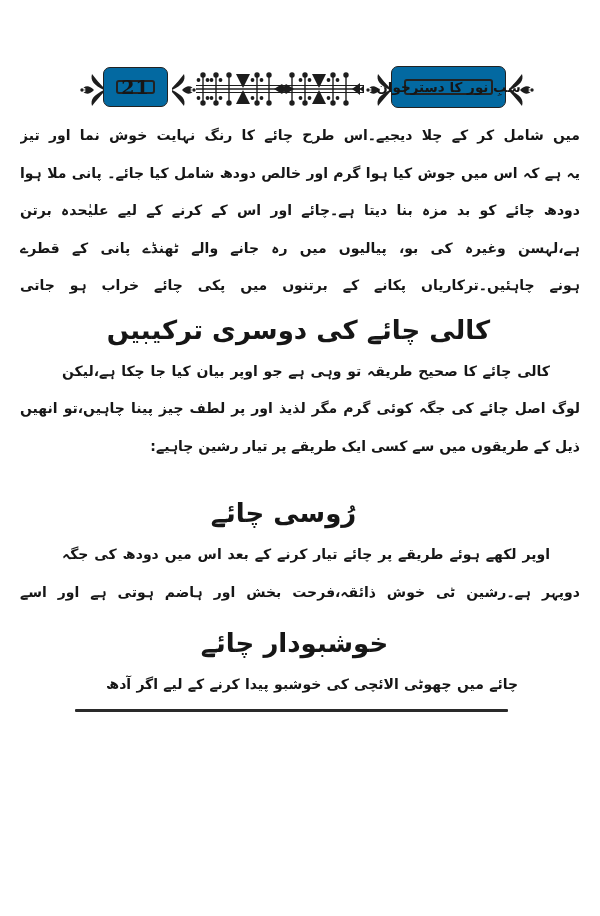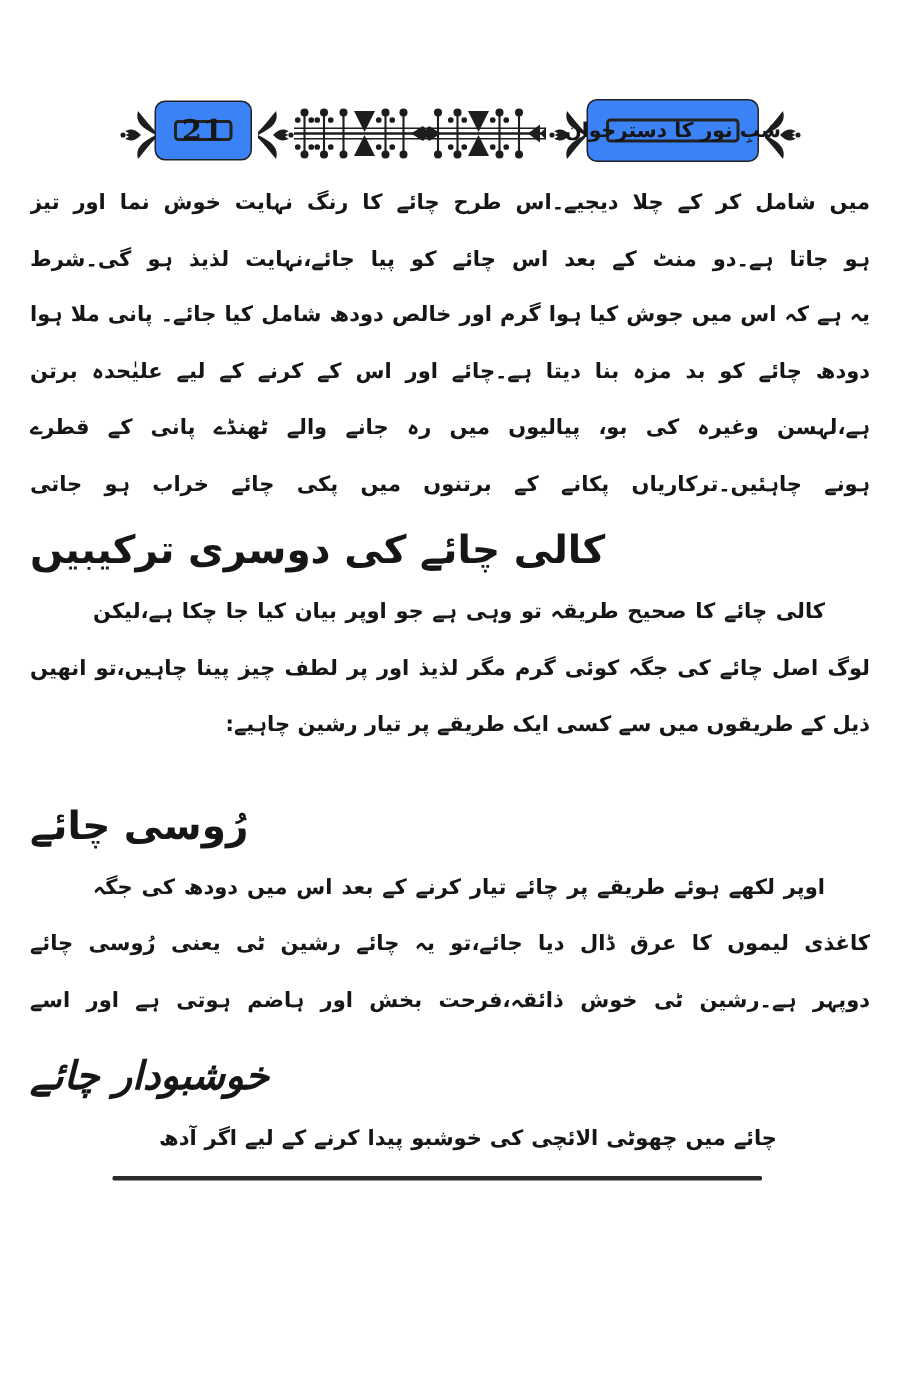--- a/index.html
+++ b/index.html
@@ -6,21 +6,21 @@
   body{
     width:600px;height:916px;position:relative;overflow:hidden;
     background:#ffffff;color:#161616;
     font-family:"DejaVu Sans","Liberation Sans",sans-serif;
   }
   
   .page-header{position:absolute;top:63px;left:0;right:0;height:52px;}
   .orn{position:absolute;}
   .badge{
     position:absolute;border:1.5px solid #222;border-radius:7px;padding:12px;
-    background:#3b82f6;box-sizing:border-box;
+    background:#0369a1;box-sizing:border-box;
   }
   .badge-inner{
     border:2px solid #222;border-radius:3px;height:100%;box-sizing:border-box;
     display:flex;align-items:center;justify-content:center;padding:0 8px;
   }
   .badge-num{left:103px;top:4px;width:65px;height:40px;}
   .badge-num .badge-inner span{
     font-family:"DejaVu Serif","Liberation Serif",serif;
     font-weight:bold;font-size:19px;letter-spacing:1px;
   }
@@ -42,25 +42,25 @@
     font-size:14px;line-height:37.5px;height:37.5px;
     text-align:justify;text-align-last:justify;
     overflow:hidden;
     font-weight:bold;
   }
   .line.last{text-align-last:right;}
   .line.first{padding-right:30px;padding-left:42px;}
   .line.p4first{padding-right:62px;padding-left:86px;}
   .heading{
     margin:0;font-size:26px;font-weight:bold;line-height:46px;height:46px;
-    text-align:left;overflow:hidden;
+    text-align:center;overflow:hidden;
   }
   .heading.h1{margin-top:2px;padding-right:3px;}
   .heading.h2{margin-top:25px;padding-right:33px;}
-  .heading.h3{margin-top:9px;padding-right:11px;font-style:italic;}
+  .heading.h3{margin-top:9px;padding-right:11px;}
   .footer-rule{
     height:3px;background:#2a2a2a;width:433px;
     margin:5px 72px 0 0;border-radius:1px;
   }
 </style>
 </head>
 <body>
 
 <header class="page-header">
 
@@ -175,36 +175,34 @@
       <path d="M14 18 C10 14 7 13.5 3.5 15.5 C6.5 17 6.5 17 3.5 18 C6.5 19 6.5 19 3.5 20.5 C7 22.5 10 22 14 18 Z"></path>
       <circle cx="2" cy="18" r="1.7"></circle>
     </g>
   </svg>
 
 </header>
 
 <main class="page-body" lang="ur">
 
   <div class="line">میں شامل کر کے چلا دیجیے۔اس طرح چائے کا رنگ نہایت خوش نما اور تیز</div>
-  <div class="line">ہو جاتا ہے۔دو منٹ کے بعد اس چائے کو پیا جائے،نہایت لذیذ ہو گی۔شرط</div>
   <div class="line">یہ ہے کہ اس میں جوش کیا ہوا گرم اور خالص دودھ شامل کیا جائے۔ پانی ملا ہوا</div>
   <div class="line">دودھ چائے کو بد مزہ بنا دیتا ہے۔چائے اور اس کے کرنے کے لیے علیٰحدہ برتن</div>
   <div class="line">ہے،لہسن وغیرہ کی بو، پیالیوں میں رہ جانے والے ٹھنڈے پانی کے قطرے</div>
   <div class="line">ہونے چاہئیں۔ترکاریاں پکانے کے برتنوں میں پکی چائے خراب ہو جاتی</div>
 
   <h2 class="heading h1">کالی چائے کی دوسری ترکیبیں</h2>
 
   <div class="line first">کالی چائے کا صحیح طریقہ تو وہی ہے جو اوپر بیان کیا جا چکا ہے،لیکن جو</div>
   <div class="line">لوگ اصل چائے کی جگہ کوئی گرم مگر لذیذ اور پر لطف چیز پینا چاہیں،تو انھیں</div>
   <div class="line last">ذیل کے طریقوں میں سے کسی ایک طریقے پر تیار رشین چاہیے:</div>
 
   <h2 class="heading h2">رُوسی چائے</h2>
 
   <div class="line first">اوپر لکھے ہوئے طریقے پر چائے تیار کرنے کے بعد اس میں دودھ کی جگہ</div>
-  <div class="line">کاغذی لیموں کا عرق ڈال دیا جائے،تو یہ چائے رشین ٹی یعنی رُوسی چائے</div>
   <div class="line">دوپہر ہے۔رشین ٹی خوش ذائقہ،فرحت بخش اور ہاضم ہوتی ہے اور اسے</div>
 
   <h2 class="heading h3">خوشبودار چائے</h2>
 
   <div class="line p4first">چائے میں چھوٹی الائچی کی خوشبو پیدا کرنے کے لیے اگر آدھ سیر</div>
 
   <div class="footer-rule"></div>
 
 </main>
 

